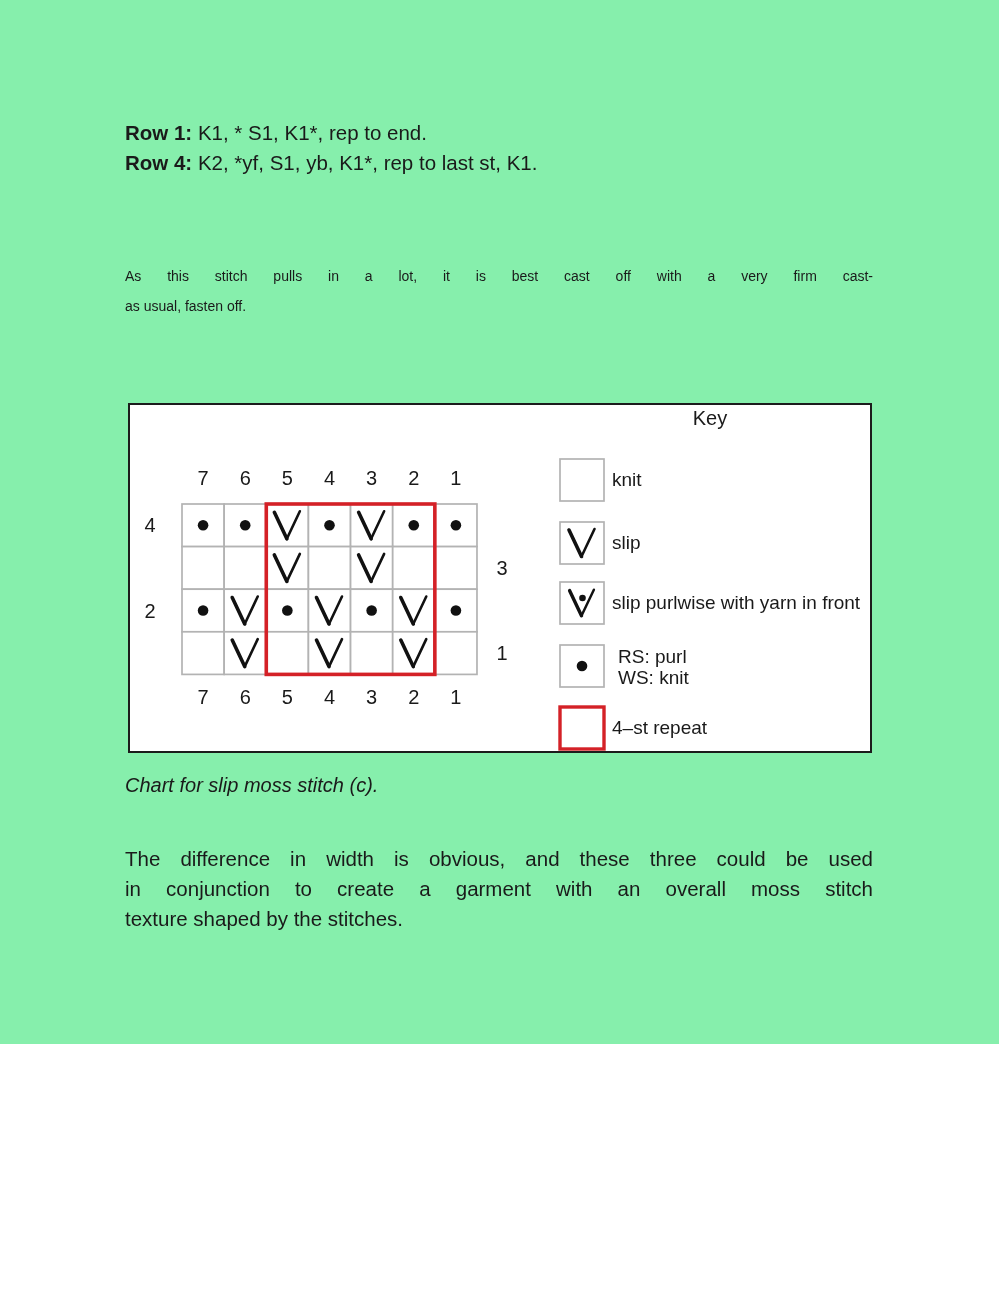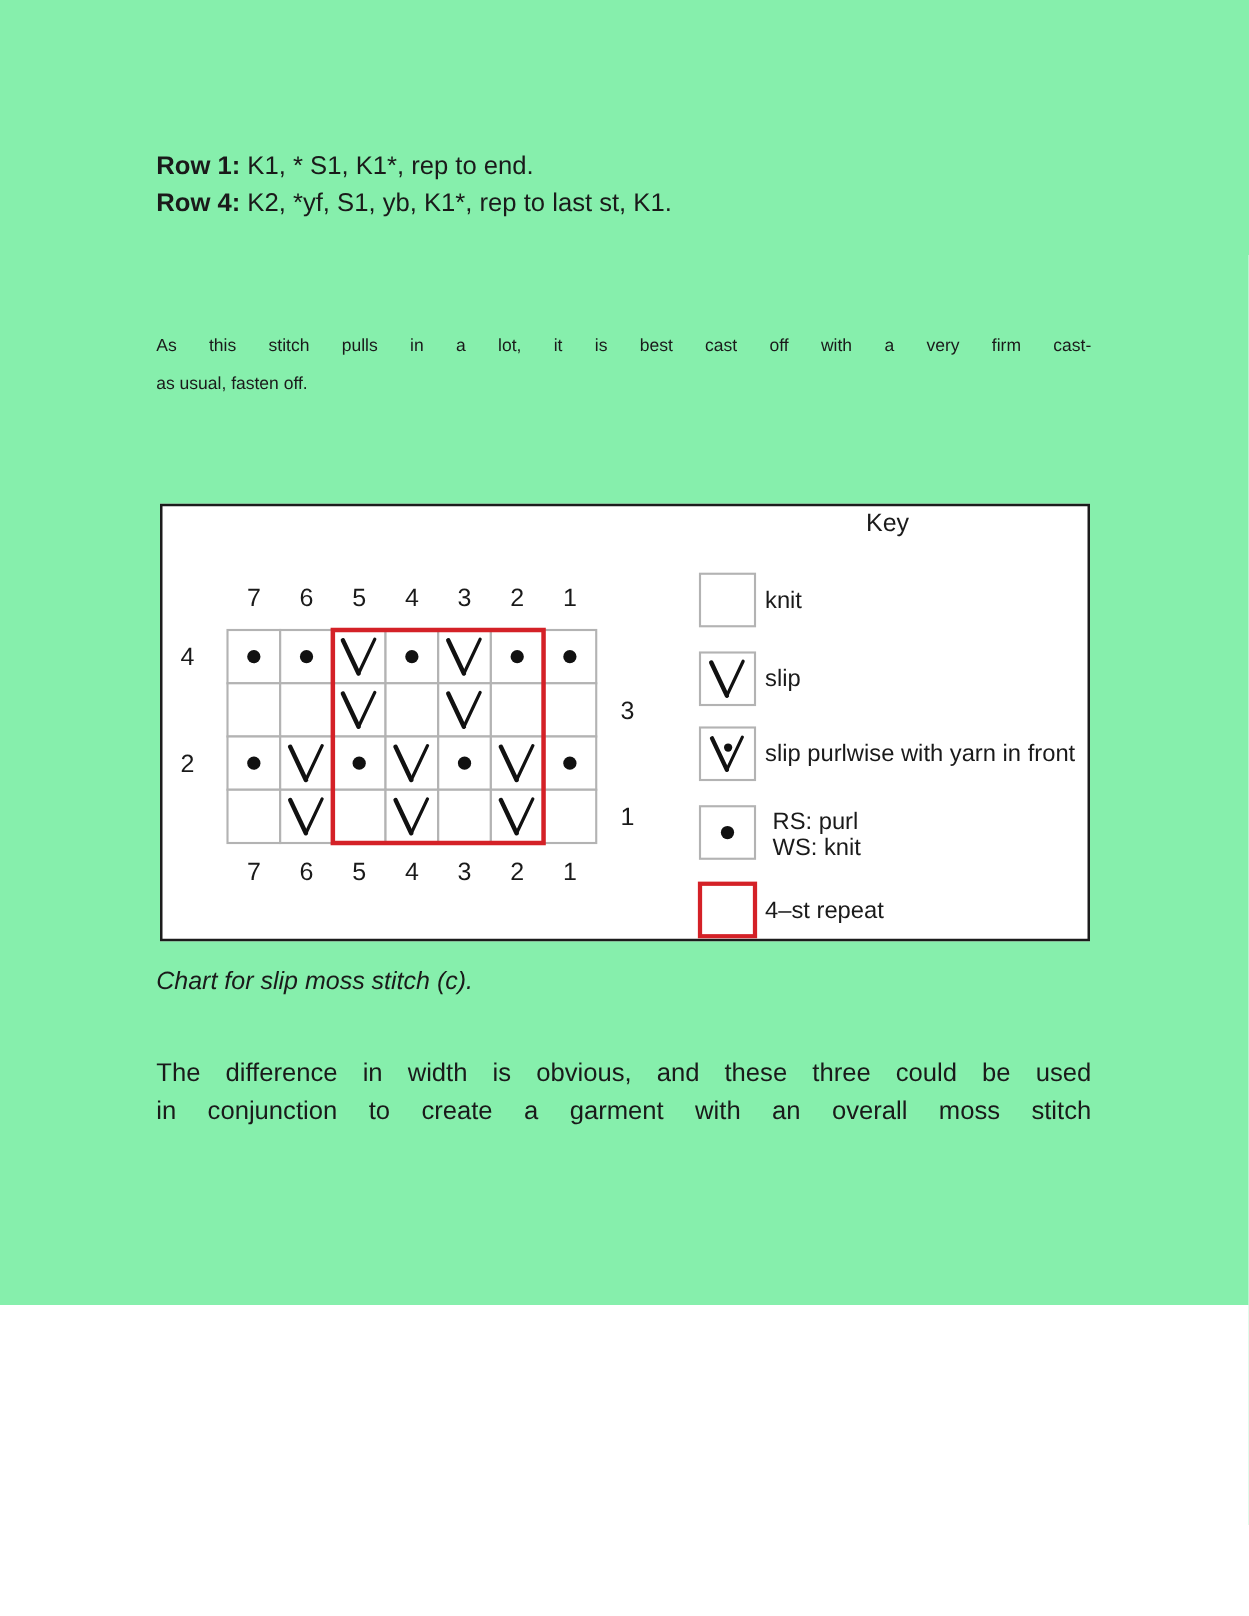--- a/index.html
+++ b/index.html
@@ -145,17 +145,18 @@
         <rect x="430" y="302" width="44" height="42" fill="#ffffff" stroke="#d42127" stroke-width="3.4"></rect>
         <text x="482" y="329" font-family="&quot;Liberation Sans&quot;,sans-serif" font-size="19px" fill="#1a1a1a">4–st repeat</text>
       </svg>
   </div>
 
   <div class="block caption">Chart for slip moss stitch (c).</div>
 
   <div class="block width-para">
     <div class="jline">The difference in width is obvious, and these three could be used</div>
     <div class="jline">in conjunction to create a garment with an overall moss stitch</div>
+    <div>texture shaped by the stitches.</div>
   </div>
 
 
 
 </div>
 
 </body></html>

